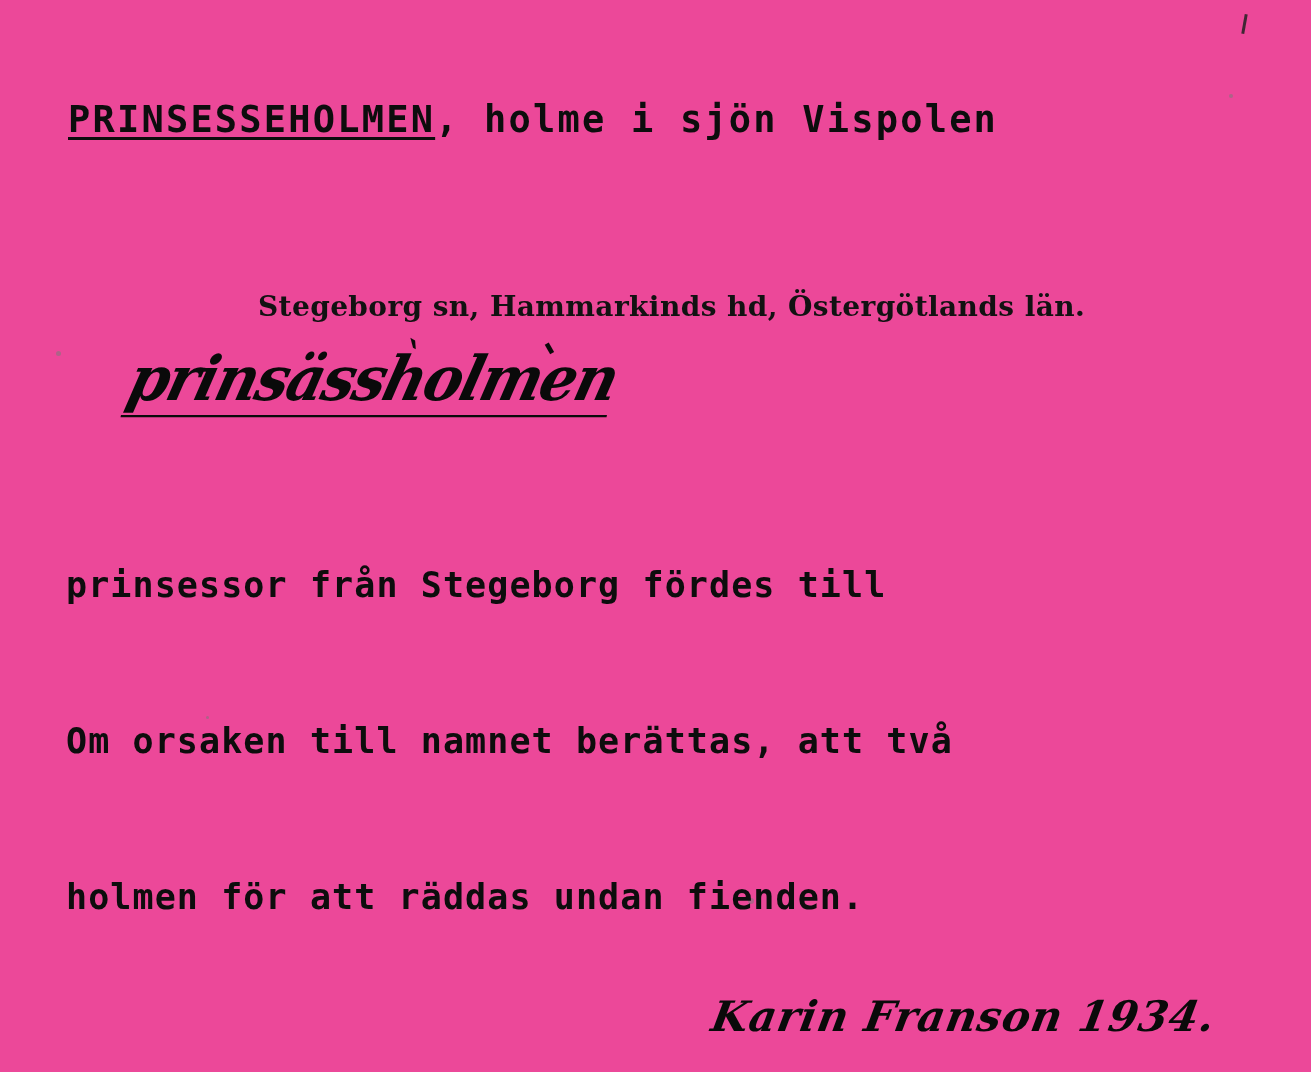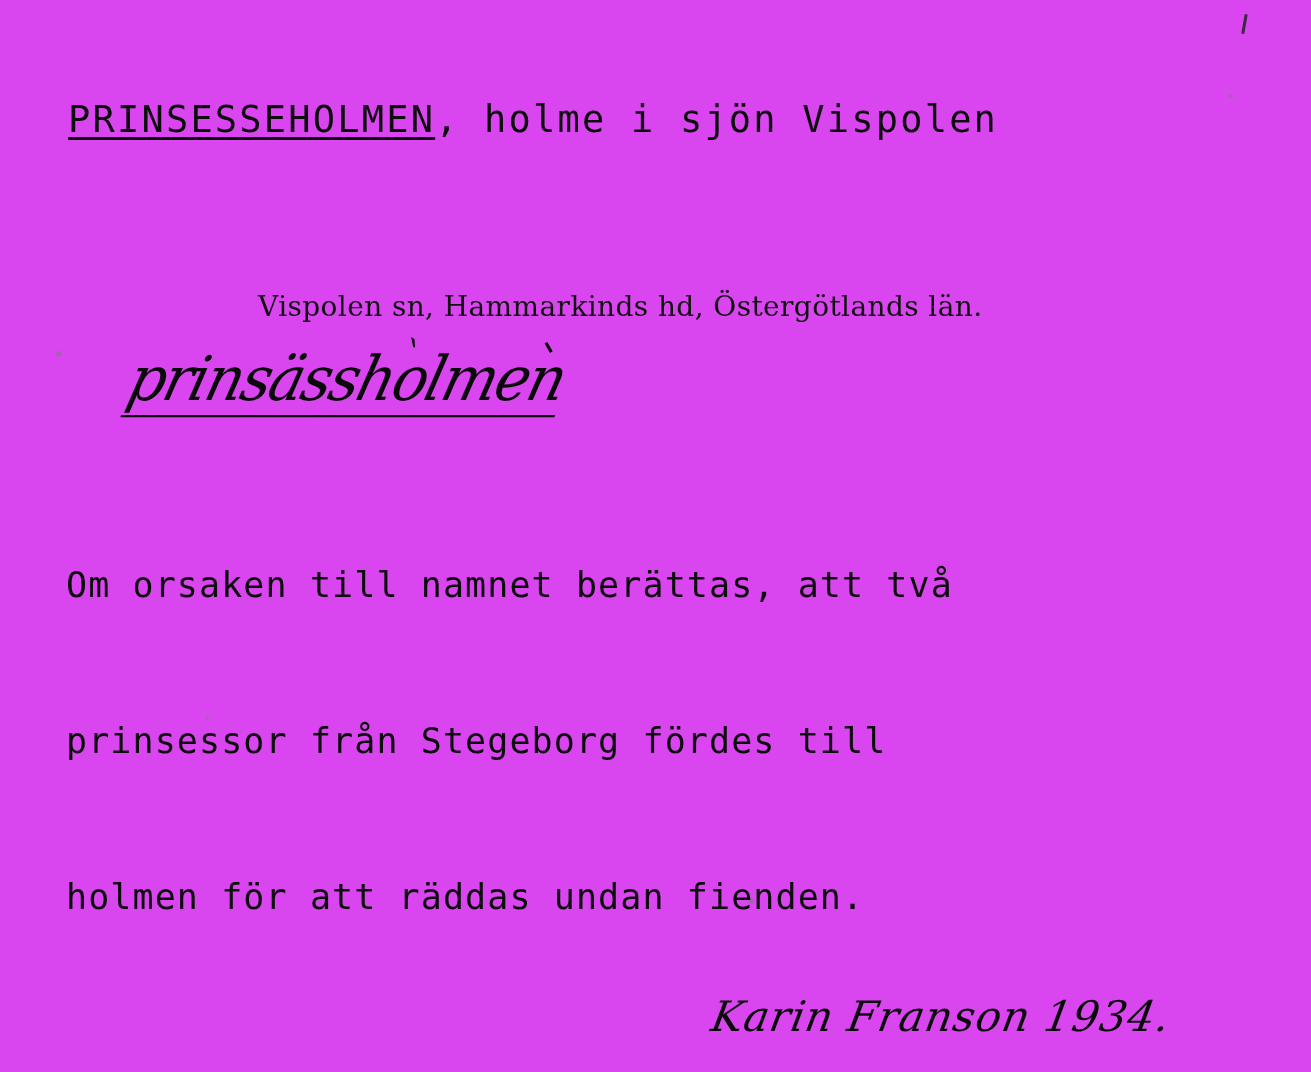--- a/index.html
+++ b/index.html
@@ -12,21 +12,22 @@
     height: 1072px;
     overflow: hidden;
     font-family: "DejaVu Sans Mono", monospace;
     color: #111111;
     position: relative;
   }
 
   .card {
     position: absolute;
     inset: 0;
-    background: #d946ef;
+    background: #ec4899;
+    font-weight: bold;
   }
 
   
   .speck {
     position: absolute;
     background: #7a7a7a;
     border-radius: 50%;
     opacity: .55;
   }
 
@@ -131,29 +132,29 @@
 
   <div class="tick-mark"></div>
 
   <div class="speck" style="left:1229px; top:94px; width:4px; height:4px;"></div>
   <div class="speck" style="left:56px; top:351px; width:5px; height:5px;"></div>
   <div class="speck" style="left:748px; top:898px; width:6px; height:6px;"></div>
   <div class="speck" style="left:206px; top:716px; width:3px; height:3px;"></div>
 
   <div class="title-line"><span class="underlined">PRINSESSEHOLMEN</span><span>, holme i sjön Vispolen</span></div>
 
-  <div class="parish-line">Vispolen sn, Hammarkinds hd, Östergötlands län.</div>
+  <div class="parish-line">Stegeborg sn, Hammarkinds hd, Östergötlands län.</div>
 
   <div class="handwriting"><span class="hw-underline">prinsässholmen</span></div>
   <div class="hw-accent a1">`</div>
   <div class="hw-accent a2">'</div>
 
   <div class="body-text">
+    <div>prinsessor från Stegeborg fördes till</div>
     <div>Om orsaken till namnet berättas, att två</div>
-    <div>prinsessor från Stegeborg fördes till</div>
     <div>holmen för att räddas undan fienden.</div>
     
     
     
     
     
   </div>
 
   <div class="signature">Karin Franson 1934.</div>
 

